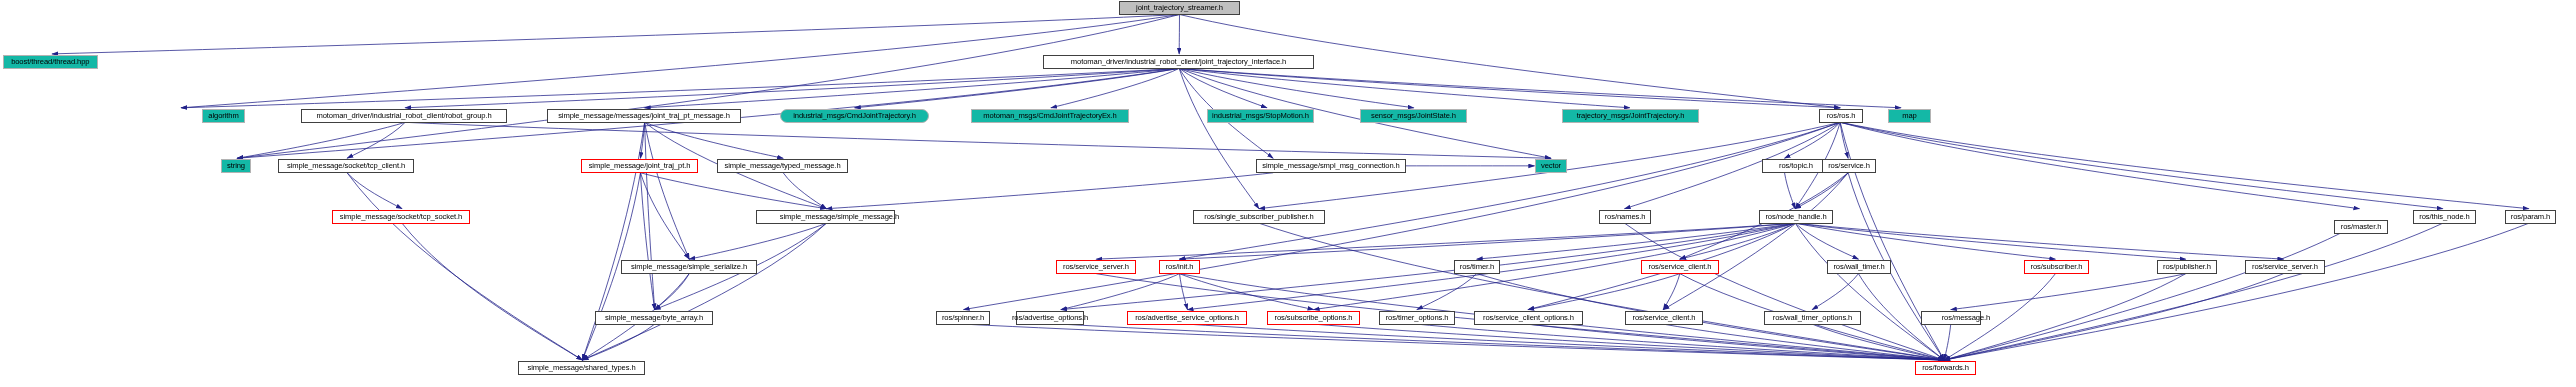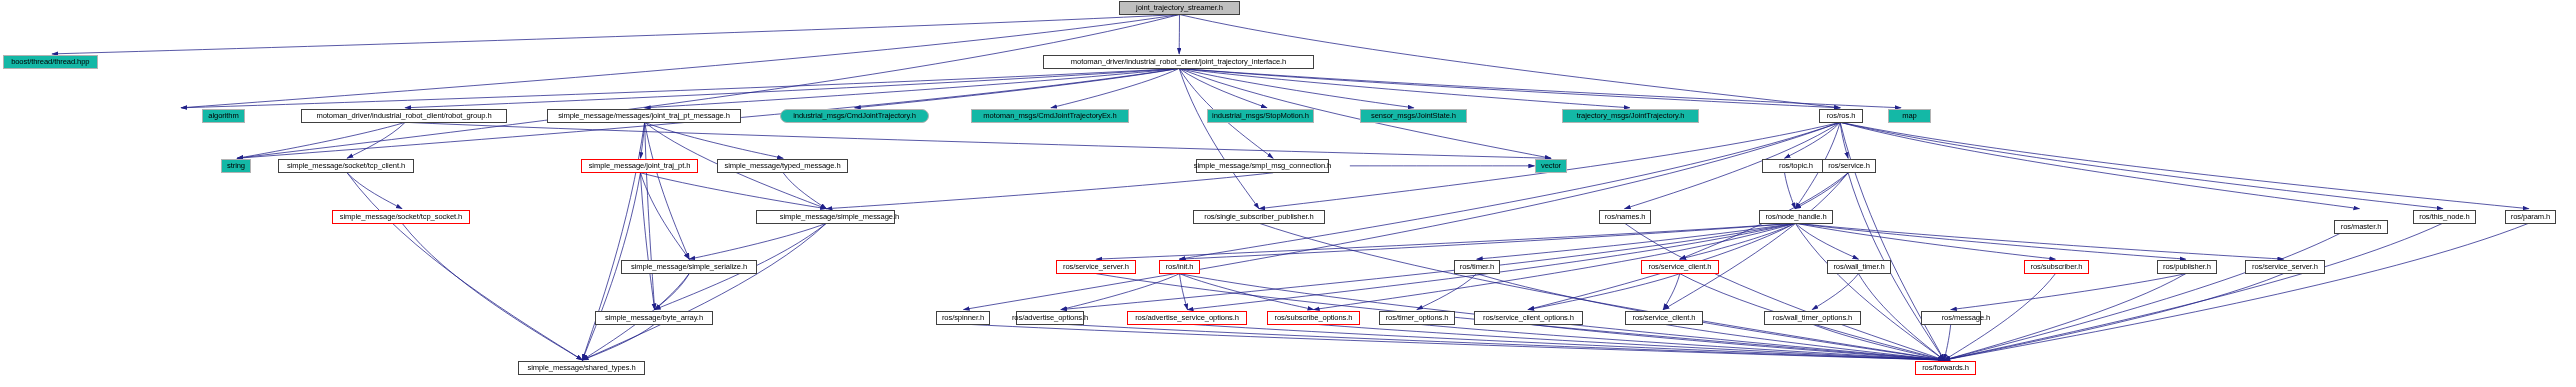--- a/index.html
+++ b/index.html
@@ -184,21 +184,21 @@
       <div class="node plain" style="left: 971px; top: 109px; width: 158px;">motoman_msgs/CmdJointTrajectoryEx.h</div>
       <div class="node plain" style="left: 1207px; top: 109px; width: 107px;">industrial_msgs/StopMotion.h</div>
       <div class="node plain" style="left: 1360px; top: 109px; width: 107px;">sensor_msgs/JointState.h</div>
       <div class="node plain" style="left: 1562px; top: 109px; width: 137px;">trajectory_msgs/JointTrajectory.h</div>
       <div class="node hdr" style="left: 1819px; top: 109px; width: 44px;">ros/ros.h</div>
       <div class="node plain" style="left: 1888px; top: 109px; width: 43px;">map</div>
       <div class="node plain" style="left: 221px; top: 159px; width: 30px;">string</div>
       <div class="node hdr" style="left: 278px; top: 159px; width: 136px;">simple_message/socket/tcp_client.h</div>
       <div class="node red" style="left: 581px; top: 159px; width: 117px;">simple_message/joint_traj_pt.h</div>
       <div class="node hdr" style="left: 717px; top: 159px; width: 131px;">simple_message/typed_message.h</div>
-      <div class="node hdr" style="left: 1196px; top: 159px; width: 133px;">simple_message/smpl_msg_connection.h</div>
+      <div class="node hdr" style="left: 1256px; top: 159px; width: 150px;">simple_message/smpl_msg_connection.h</div>
       <div class="node plain" style="left: 1535px; top: 159px; width: 32px;">vector</div>
       <div class="node hdr" style="left: 1762px; top: 159px; width: 68px;">ros/topic.h</div>
       <div class="node hdr" style="left: 1822px; top: 159px; width: 54px;">ros/service.h</div>
       <div class="node red" style="left: 332px; top: 210px; width: 138px;">simple_message/socket/tcp_socket.h</div>
       <div class="node hdr" style="left: 756px; top: 210px; width: 139px; padding-left: 32px;">simple_message/simple_message.h</div>
       <div class="node hdr" style="left: 1193px; top: 210px; width: 132px;">ros/single_subscriber_publisher.h</div>
       <div class="node hdr" style="left: 1599px; top: 210px; width: 52px;">ros/names.h</div>
       <div class="node hdr" style="left: 1759px; top: 210px; width: 74px;">ros/node_handle.h</div>
       <div class="node hdr" style="left: 2334px; top: 210px; width: 54px; margin-top: 10px;">ros/master.h</div>
       <div class="node hdr" style="left: 2413px; top: 210px; width: 63px;">ros/this_node.h</div>

